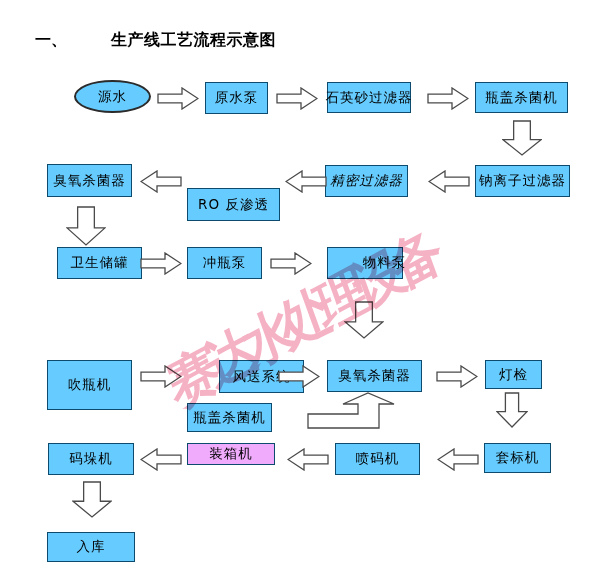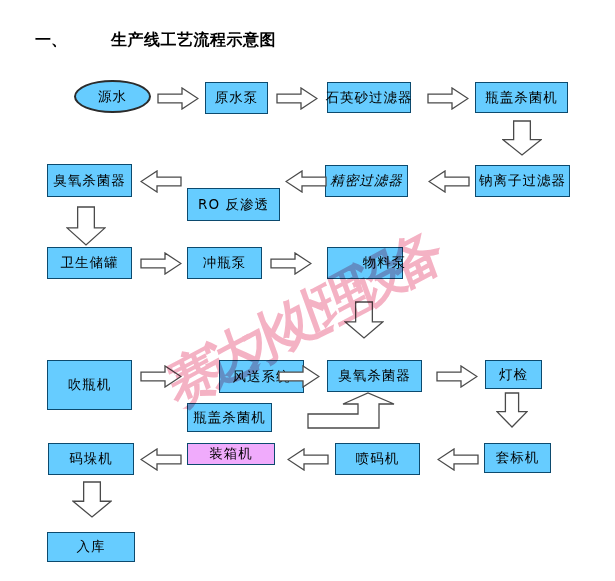--- a/index.html
+++ b/index.html
@@ -54,21 +54,21 @@
   </div>
   <div id="diagram">
       <div class="node ellipse" style="left: 74px; top: 80px; width: 77px; height: 33px; background: rgb(102, 204, 255);">源水</div>
       <div class="node" style="left: 205px; top: 82px; width: 63px; height: 32px; background: rgb(102, 204, 255);">原水泵</div>
       <div class="node" style="left: 327px; top: 82px; width: 84px; height: 31px; background: rgb(102, 204, 255);">石英砂过滤器</div>
       <div class="node" style="left: 475px; top: 82px; width: 93px; height: 31px; background: rgb(102, 204, 255);">瓶盖杀菌机</div>
       <div class="node" style="left: 475px; top: 165px; width: 95px; height: 32px; background: rgb(102, 204, 255);">钠离子过滤器</div>
       <div class="node" style="left: 325px; top: 165px; width: 83px; height: 32px; background: rgb(102, 204, 255); font-style: italic;">精密过滤器</div>
       <div class="node" style="left: 187px; top: 164px; width: 93px; height: 33px; background: rgb(102, 204, 255); margin-top: 24px;">RO 反渗透</div>
       <div class="node" style="left: 47px; top: 164px; width: 85px; height: 33px; background: rgb(102, 204, 255);">臭氧杀菌器</div>
-      <div class="node" style="left: 47px; top: 247px; width: 85px; height: 32px; background: rgb(102, 204, 255);">卫生储罐</div>
+      <div class="node" style="left: 57px; top: 247px; width: 85px; height: 32px; background: rgb(102, 204, 255);">卫生储罐</div>
       <div class="node" style="left: 187px; top: 247px; width: 75px; height: 32px; background: rgb(102, 204, 255);">冲瓶泵</div>
       <div class="node" style="left: 327px; top: 247px; width: 76px; height: 32px; background: rgb(102, 204, 255); padding-left: 39px;">物料泵</div>
       <div class="node" style="left: 47px; top: 360px; width: 85px; height: 50px; background: rgb(102, 204, 255);">吹瓶机</div>
       <div class="node" style="left: 187px; top: 360px; width: 85px; height: 33px; background: rgb(102, 204, 255); margin-left: 32px;">风送系统</div>
       <div class="node" style="left: 187px; top: 403px; width: 85px; height: 29px; background: rgb(102, 204, 255);">瓶盖杀菌机</div>
       <div class="node" style="left: 327px; top: 360px; width: 95px; height: 32px; background: rgb(102, 204, 255);">臭氧杀菌器</div>
       <div class="node" style="left: 485px; top: 360px; width: 57px; height: 29px; background: rgb(102, 204, 255);">灯检</div>
       <div class="node" style="left: 484px; top: 443px; width: 67px; height: 30px; background: rgb(102, 204, 255);">套标机</div>
       <div class="node" style="left: 335px; top: 443px; width: 85px; height: 32px; background: rgb(102, 204, 255);">喷码机</div>
       <div class="node" style="left: 187px; top: 443px; width: 88px; height: 22px; background: #f0abfc;">装箱机</div>

